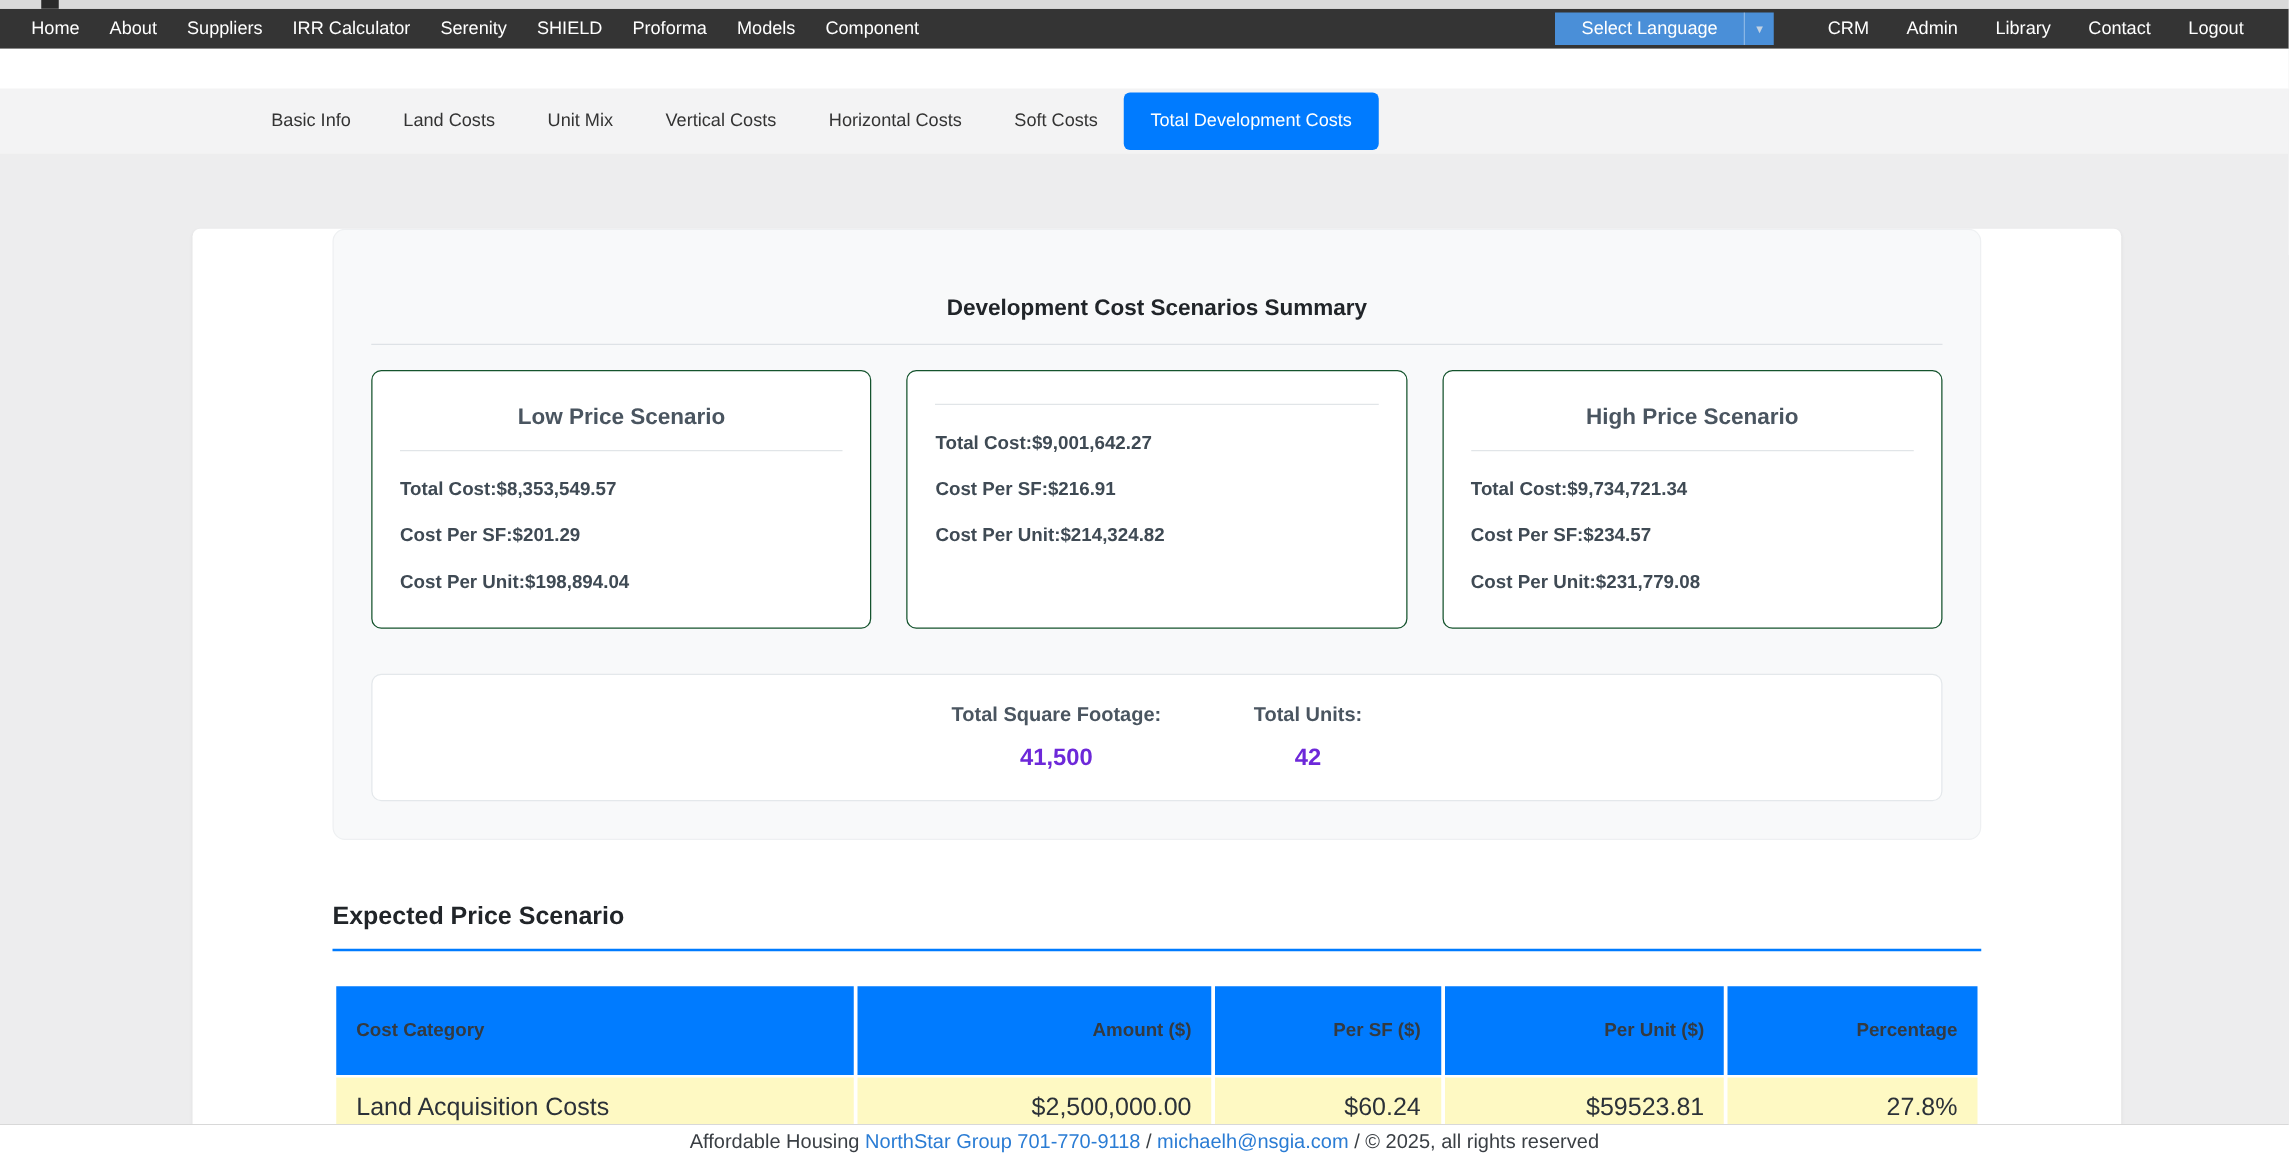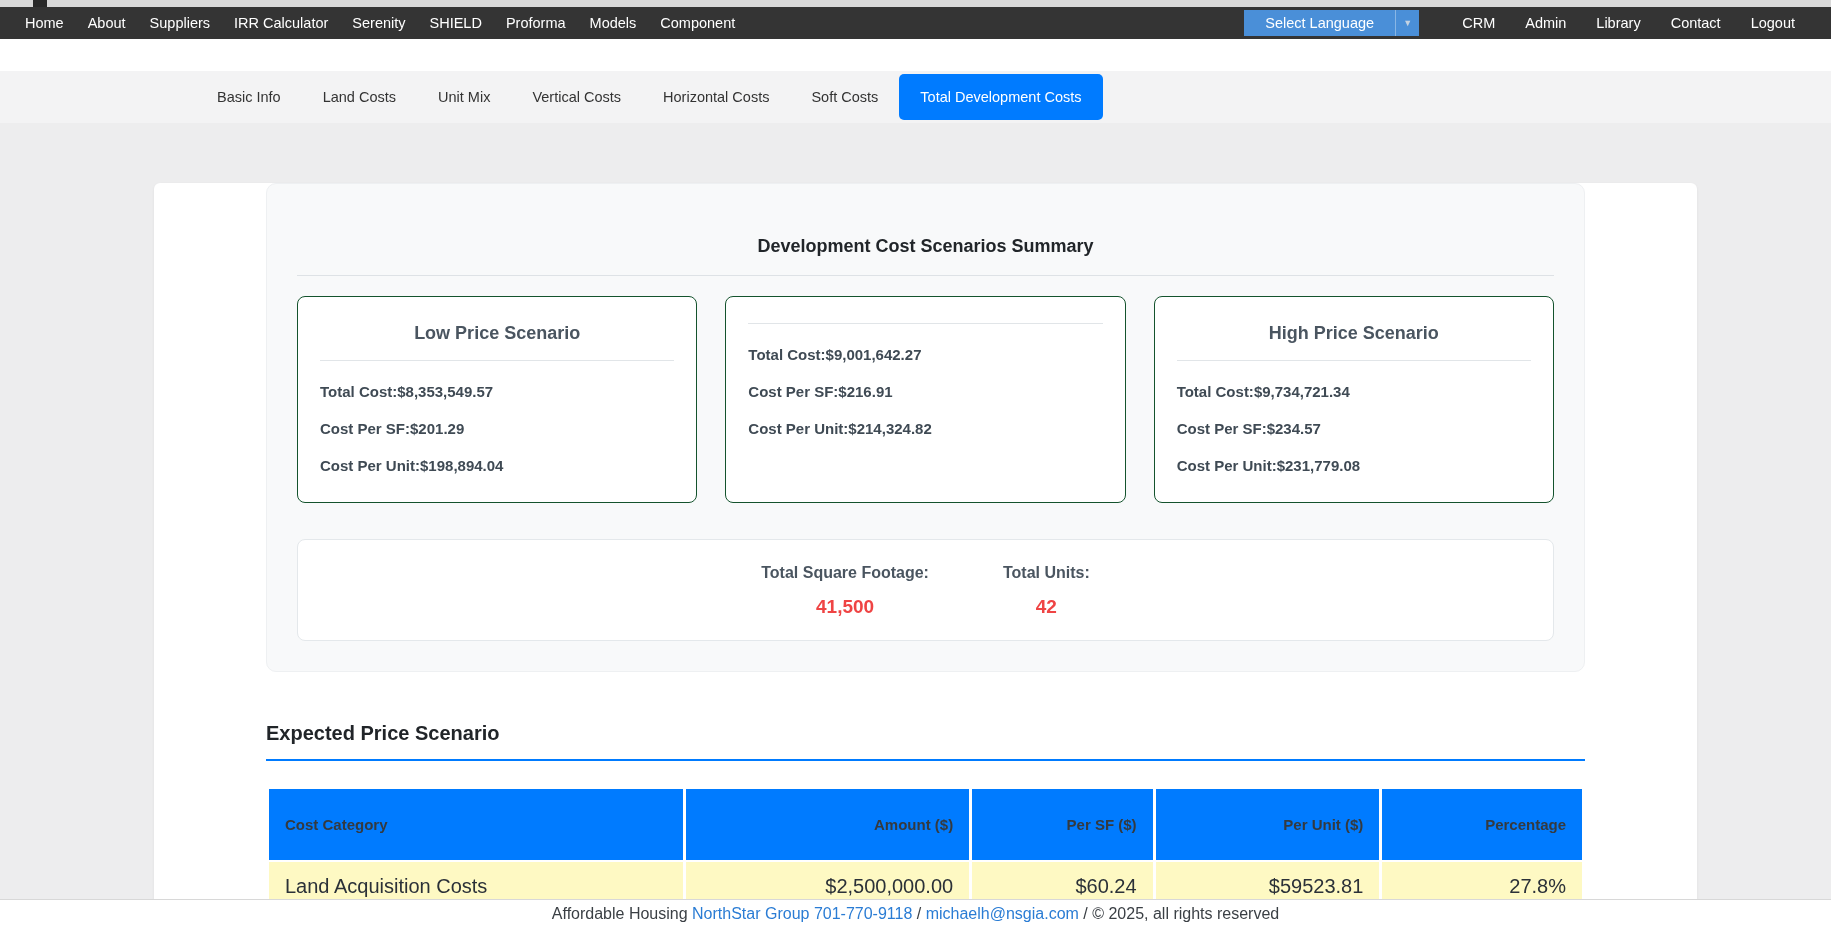--- a/index.html
+++ b/index.html
@@ -88,21 +88,21 @@
     font-size: 15px; font-weight: bold; color: #3f4a54; margin-bottom: 20px;
   }
   .srow:last-child { margin-bottom: 4px; }
 
   .totals-card {
     margin-top: 36px; background: #ffffff; border: 1px solid #e4e8eb; border-radius: 8px;
     padding: 24px 0 22px 0; display: flex; justify-content: center; gap: 74px;
   }
   .total-group { text-align: center; }
   .total-label { font-size: 16px; font-weight: bold; color: #4a5560; }
-  .total-value { font-size: 19px; font-weight: bold; color: #ef4444; margin-top: 14px; }
+  .total-value { font-size: 19px; font-weight: bold; color: #6d28d9; margin-top: 14px; }
 
   
   .detail-heading {
     margin-top: 50px; font-size: 20px; font-weight: bold; color: #212529;
   }
   .blue-rule { border-bottom: 2px solid #007bff; margin-top: 14px; }
 
   .cost-table {
     width: 100%; margin-top: 26px;
     border-collapse: separate; border-spacing: 3px 2px;

